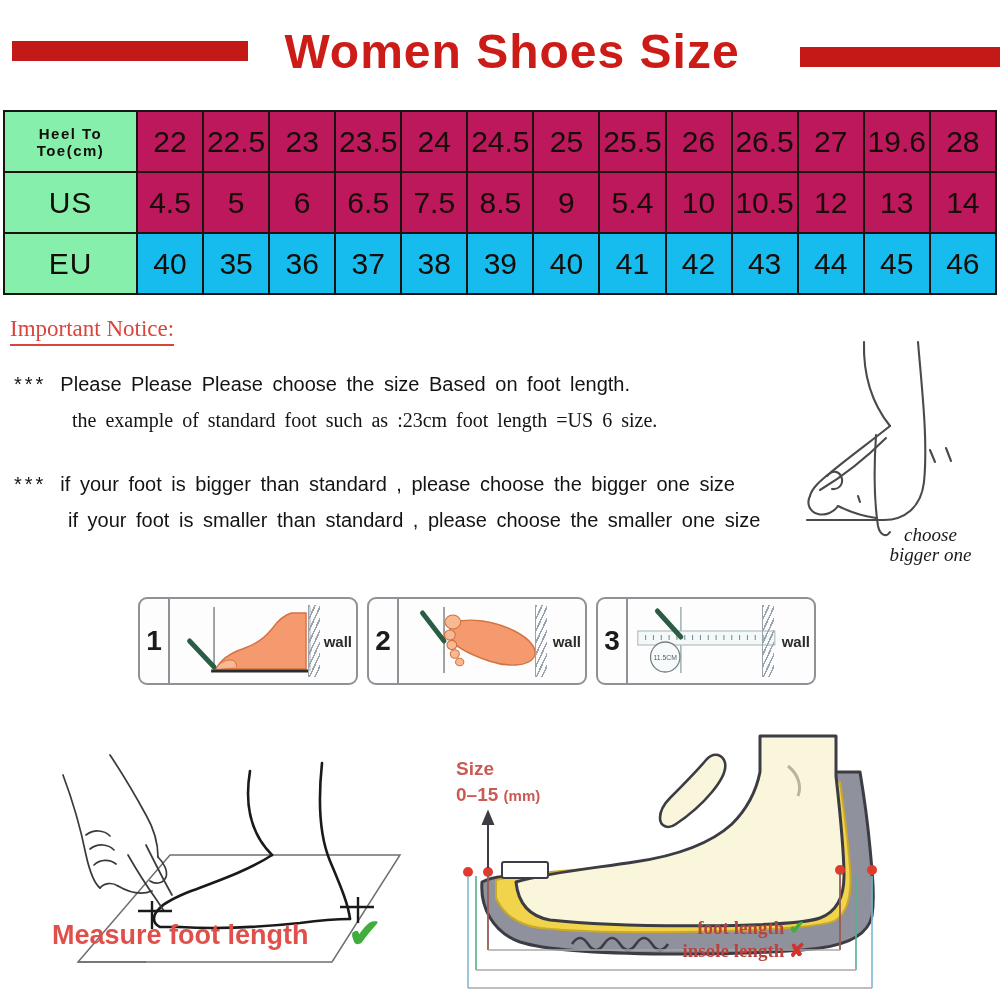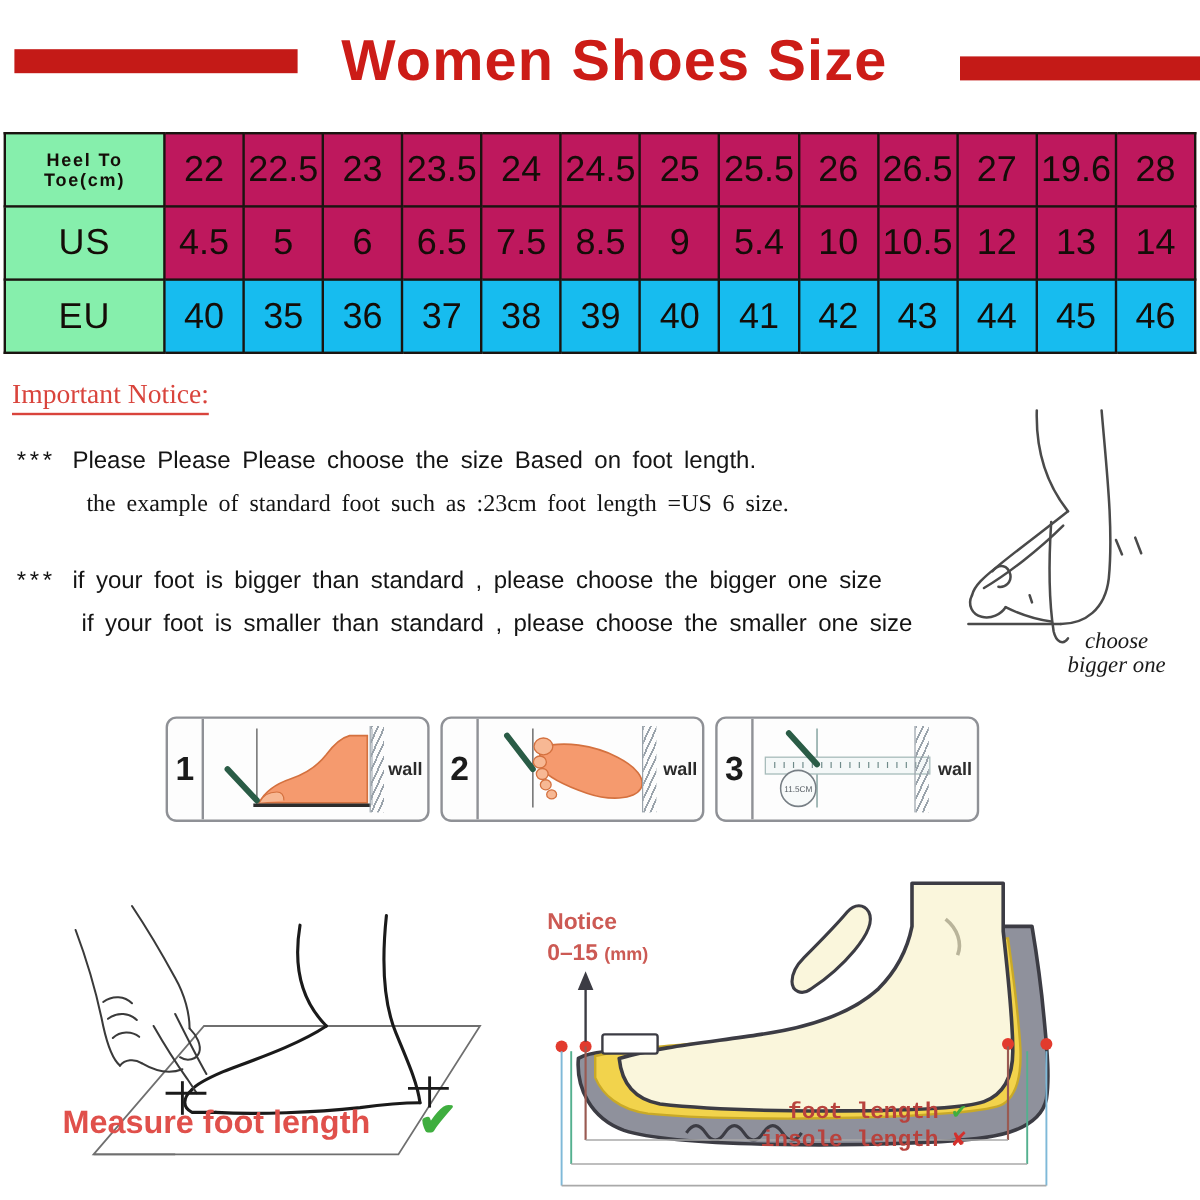--- a/index.html
+++ b/index.html
@@ -102,21 +102,21 @@
   .shoe-box { position:absolute; left:420px; top:720px; width:580px; height:280px; }
   .space-label {
     position:absolute; left:36px; top:36px;
     font-size:19px; color:#CC5A54; font-weight:bold; line-height:1.35;
     font-family:"Liberation Sans", sans-serif;
   }
   .space-label .unit { font-size:15px; }
   .len-labels {
     position:absolute; left:85px; top:196px; width:300px;
     font-size:19px; font-weight:bold; color:#B8423D; line-height:1.22;
-    text-align:right; font-family:Liberation Mono, monospace;
+    text-align:right; font-family:Liberation Serif, serif;
   }
   .len-labels .row { white-space:nowrap; }
   .mark-ok { color:#3FAE3F; }
   .mark-no { color:#D4302C; }
 </style>
 </head>
 <body>
 
 <div class="header">
   <div class="hdr-bar-left"></div>
@@ -405,21 +405,21 @@
     </g>
 
     <g stroke="#a9a9a9" stroke-width="1.4">
       <line x1="68" y1="230" x2="420" y2="230"></line>
       <line x1="56" y1="250" x2="436" y2="250"></line>
       <line x1="48" y1="268" x2="452" y2="268"></line>
     </g>
   </svg>
 
   <div class="space-label">
-    <div>Notice</div>
+    <div>Size</div>
     <div>
       <span>0–15</span>
       <span class="unit">(mm)</span>
     </div>
   </div>
 
   <div class="len-labels">
     <div class="row">
       <span>foot  length</span>
       <span class="mark-ok">✔</span>

